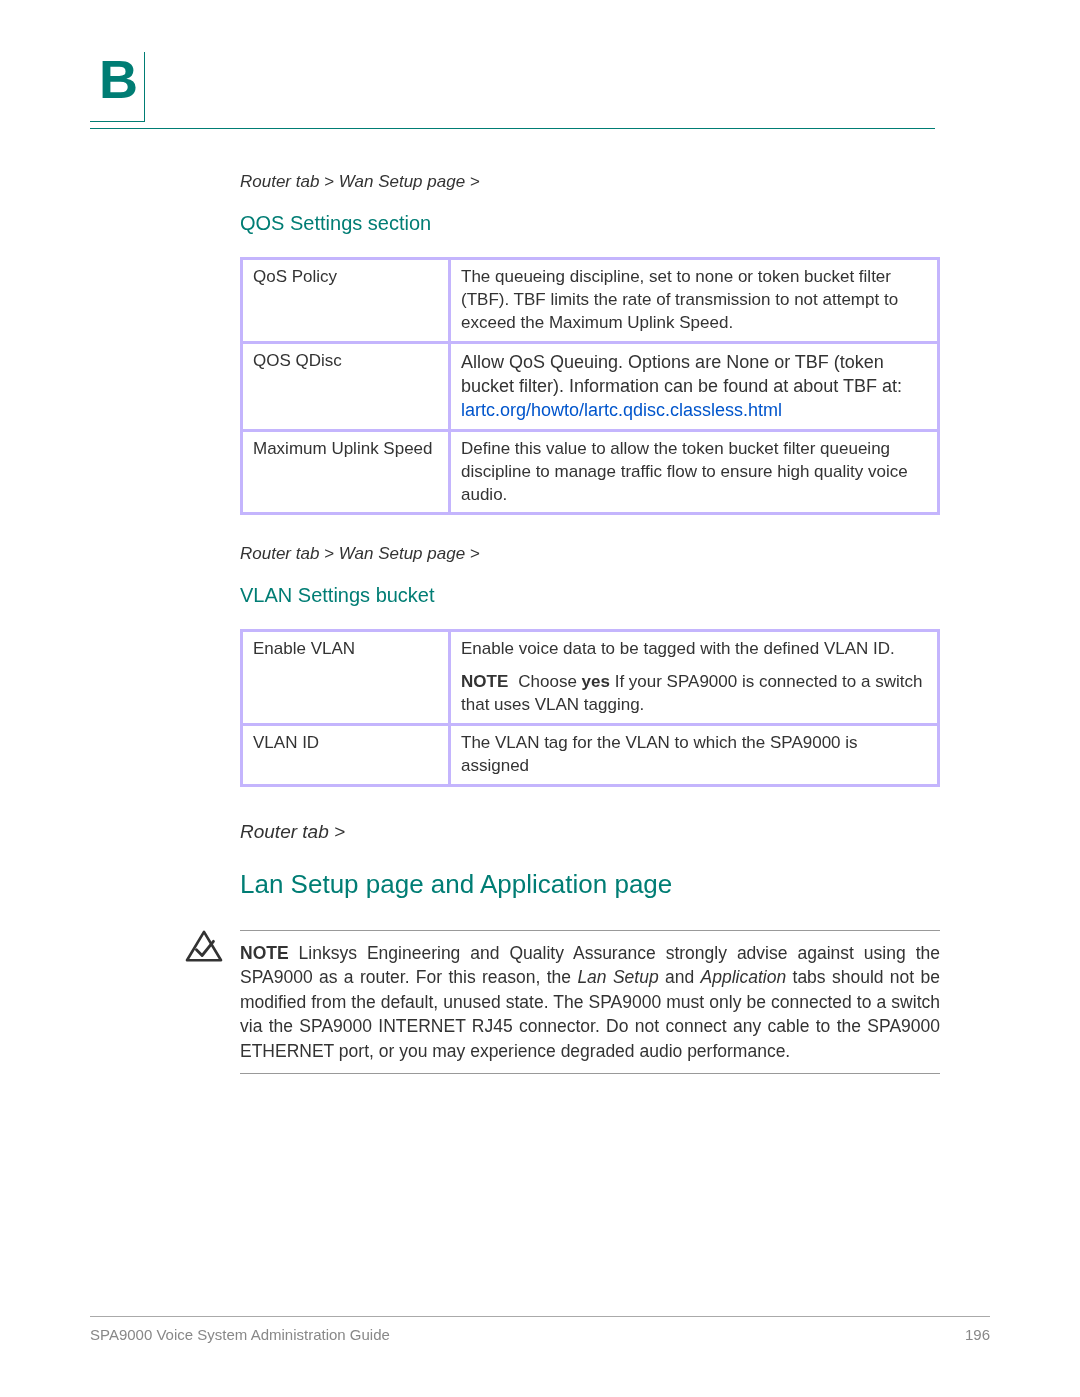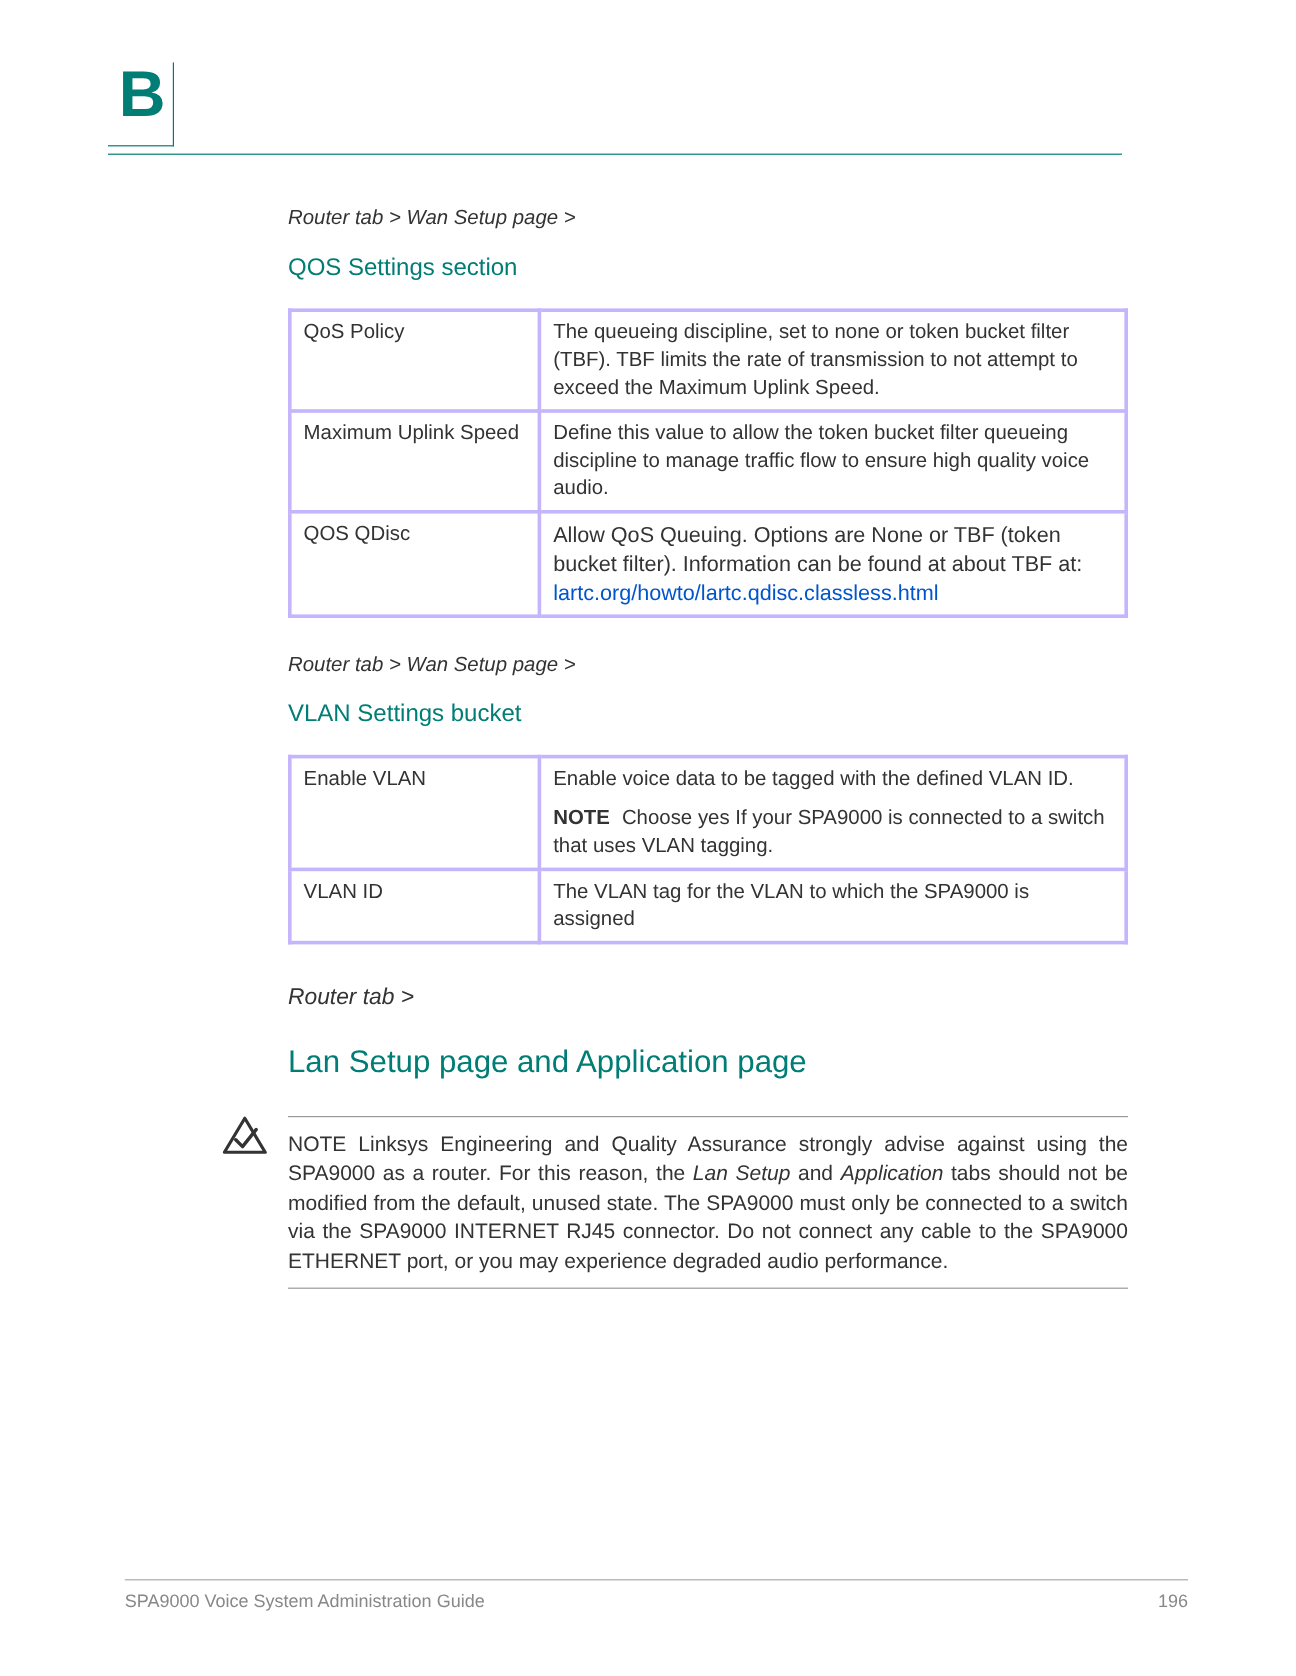--- a/index.html
+++ b/index.html
@@ -134,25 +134,25 @@
     line-height: 1.4;
     text-align: justify;
   }
   .note-hr-bottom {
     border: none;
     border-top: 1px solid #999;
     margin: 10px 0 0 0;
     width: 700px;
   }
   .italic { font-style: italic; }
-  .bold { font-weight: normal; }
+  .bold { font-weight: bold; }
   .footer {
     position: absolute;
     bottom: 52px;
-    left: 104px;
+    left: 90px;
     right: 90px;
     color: #888;
     font-size: 15px;
     border-top: 1px solid #aaa;
     padding-top: 8px;
     display: flex;
     justify-content: space-between;
   }
 </style>
 </head>
@@ -172,28 +172,28 @@
     <div class="breadcrumb">Router tab &gt; Wan Setup page &gt;</div>
     <div class="section-heading">QOS Settings section</div>
 
     <table class="field-table">
       <tbody>
           <tr>
         <td>QoS Policy</td>
         <td>The queueing discipline, set to none or token bucket filter (TBF). TBF limits the rate of transmission to not attempt to exceed the Maximum Uplink Speed.</td>
       </tr>
       <tr>
-        <td>Maximum Uplink Speed</td>
-        <td>Define this value to allow the token bucket filter queueing discipline to manage traffic flow to ensure high quality voice audio.</td>
-      </tr>
-      <tr>
         <td>QOS QDisc</td>
         <td style="font-size:18px;">
           <span>Allow QoS Queuing. Options are None or TBF (token bucket filter). Information can be found at about TBF at: </span><span class="link">lartc.org/howto/lartc.qdisc.classless.html</span>
         </td>
+      </tr>
+      <tr>
+        <td>Maximum Uplink Speed</td>
+        <td>Define this value to allow the token bucket filter queueing discipline to manage traffic flow to ensure high quality voice audio.</td>
       </tr>
     </tbody>
       </table>
 
     <div class="breadcrumb">Router tab &gt; Wan Setup page &gt;</div>
     <div class="section-heading">VLAN Settings bucket</div>
 
     <table class="field-table">
       <tbody>
           <tr>

